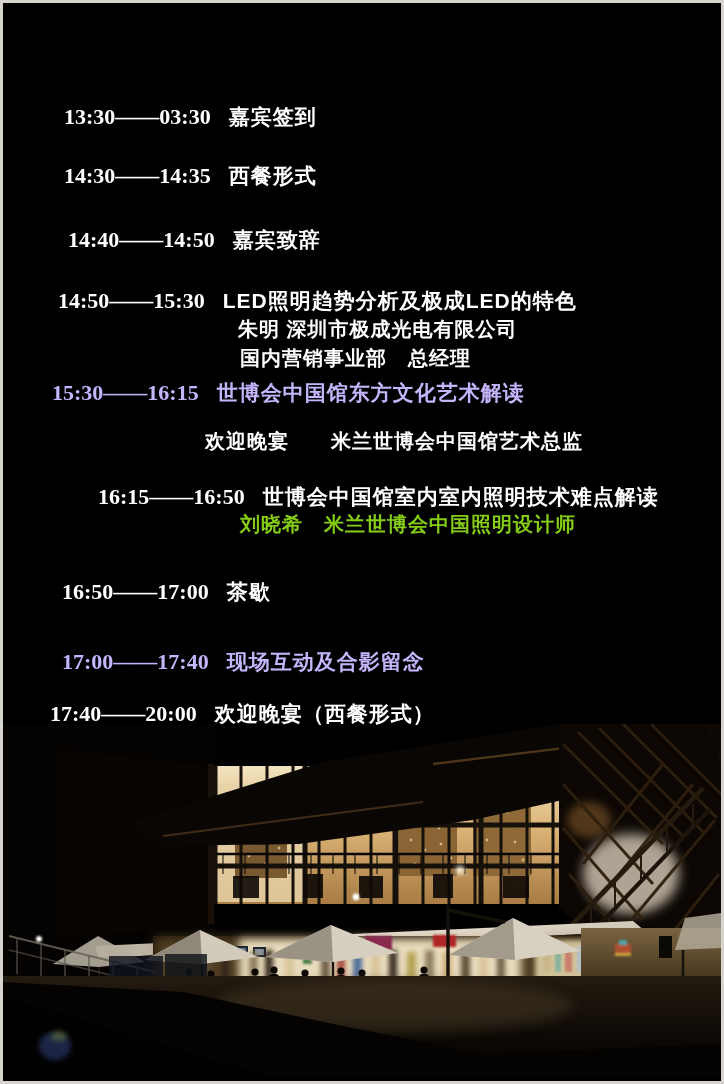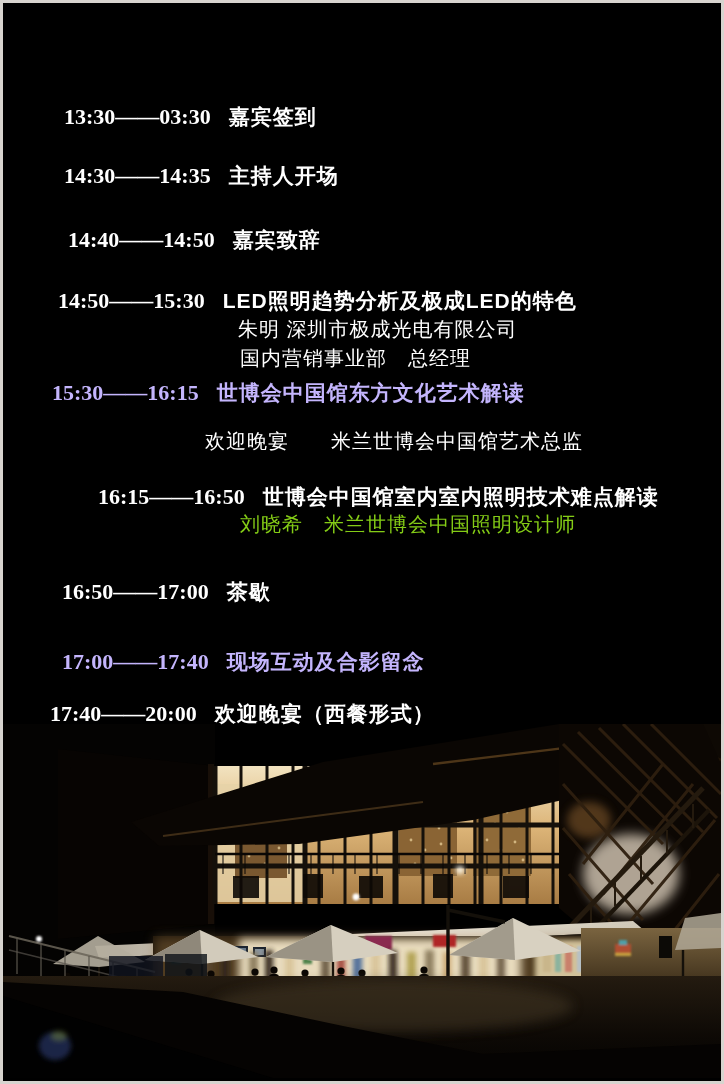--- a/index.html
+++ b/index.html
@@ -5,32 +5,32 @@
   html,body{margin:0;padding:0;background:#000;}
   body{width:724px;height:1084px;position:relative;overflow:hidden;
        font-family:"Liberation Sans","DejaVu Sans",sans-serif;}
   .frame{position:absolute;inset:0;border:3px solid #d7d4cf;box-sizing:border-box;
          pointer-events:none;z-index:50;}
   #schedule{position:absolute;inset:0;z-index:5;}
   .sched-row{position:absolute;white-space:nowrap;color:#fff;line-height:26px;}
   .time{font-family:"Liberation Serif","DejaVu Serif",serif;font-weight:700;
         font-size:22px;letter-spacing:0px;}
   .etitle{font-weight:700;font-size:21px;margin-left:18px;letter-spacing:1px;}
-  .sched-detail{position:absolute;white-space:nowrap;color:#fff;font-weight:400;
+  .sched-detail{position:absolute;white-space:nowrap;color:#fff;font-weight:700;
         font-size:20px;letter-spacing:1px;line-height:24px;}
   #photo{position:absolute;left:3px;top:724px;width:718px;height:354px;z-index:1;}
 </style>
 </head>
 <body>
 
 <div class="frame" style="border-color: rgb(215, 212, 207);"></div>
 
 <div id="schedule">
     <div class="sched-row" style="top: 104px; left: 64px; color: rgb(255, 255, 255);"><span class="time">13:30——03:30</span><span class="etitle">嘉宾签到</span></div>
-    <div class="sched-row" style="top: 163px; left: 64px; color: rgb(255, 255, 255);"><span class="time">14:30——14:35</span><span class="etitle">主持人开场</span></div>
+    <div class="sched-row" style="top: 163px; left: 64px; color: rgb(255, 255, 255);"><span class="time">14:30——14:35</span><span class="etitle">西餐形式</span></div>
     <div class="sched-row" style="top: 227px; left: 68px; color: rgb(255, 255, 255);"><span class="time">14:40——14:50</span><span class="etitle">嘉宾致辞</span></div>
     <div class="sched-row" style="top: 288px; left: 58px; color: rgb(255, 255, 255);"><span class="time">14:50——15:30</span><span class="etitle">LED照明趋势分析及极成LED的特色</span></div>
     <div class="sched-detail" style="top: 317px; left: 238px; color: rgb(255, 255, 255);">朱明 深圳市极成光电有限公司</div>
     <div class="sched-detail" style="top: 346px; left: 240px; color: #ffffff;">国内营销事业部　总经理</div>
     <div class="sched-row" style="top: 380px; left: 52px; color: #c4b5fd;"><span class="time">15:30——16:15</span><span class="etitle">世博会中国馆东方文化艺术解读</span></div>
     <div class="sched-detail" style="top: 429px; left: 205px; color: rgb(255, 255, 255);">欢迎晚宴　　米兰世博会中国馆艺术总监</div>
     <div class="sched-row" style="top: 484px; left: 52px; color: rgb(255, 255, 255); margin-left: 46px;"><span class="time">16:15——16:50</span><span class="etitle">世博会中国馆室内室内照明技术难点解读</span></div>
     <div class="sched-detail" style="top: 512px; left: 240px; color: #84cc16;">刘晓希　米兰世博会中国照明设计师</div>
     <div class="sched-row" style="top: 579px; left: 62px; color: rgb(255, 255, 255); text-align: center;"><span class="time">16:50——17:00</span><span class="etitle">茶歇</span></div>
     <div class="sched-row" style="top: 636px; left: 62px; color: #c4b5fd; margin-top: 13px;"><span class="time">17:00——17:40</span><span class="etitle">现场互动及合影留念</span></div>

